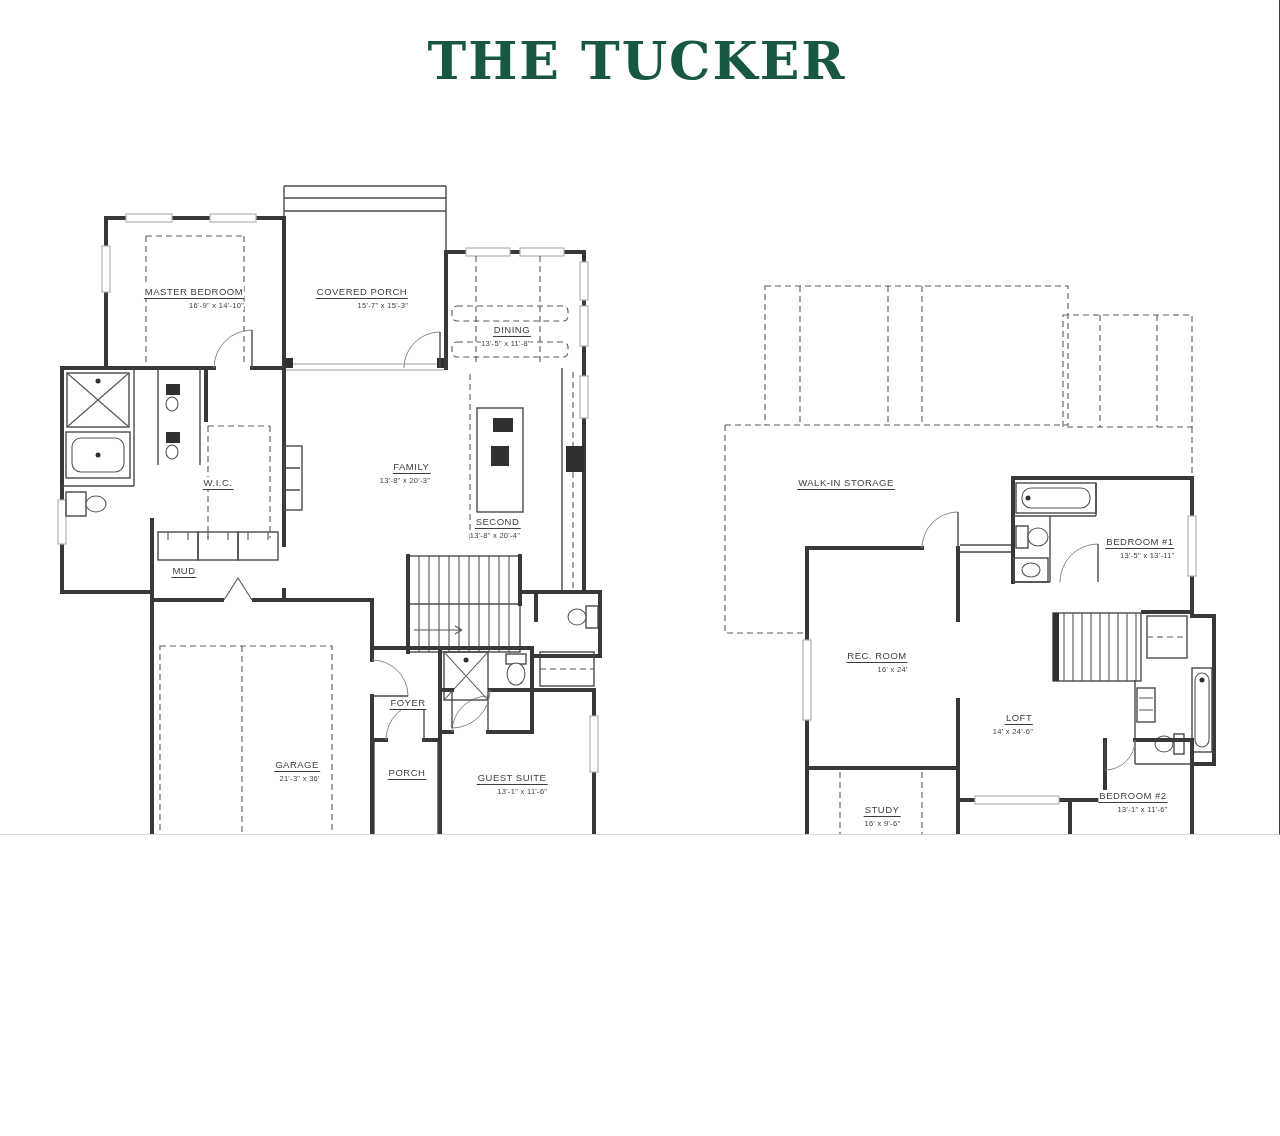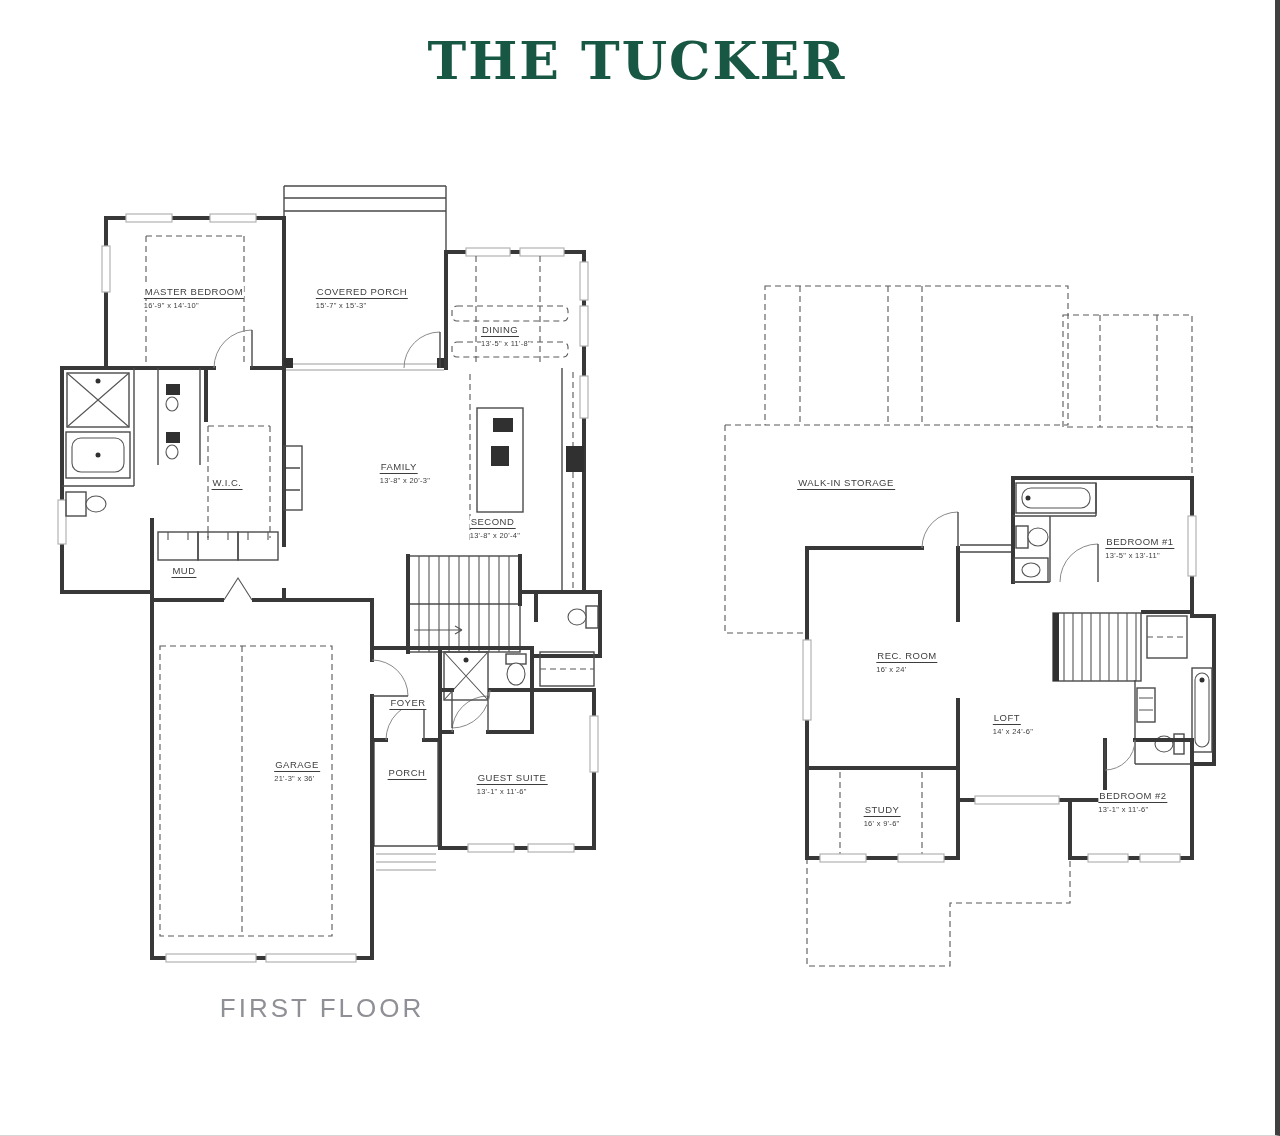--- a/index.html
+++ b/index.html
@@ -1,35 +1,35 @@
 <!DOCTYPE html>
 <html><head>
 <meta charset="utf-8">
 <style>
   html,body{margin:0;padding:0;background:#fff;}
-  #page{position:relative;width:1280px;height:1136px;background:#fff;overflow:hidden;
-        border-right:5px solid #404040;border-bottom:1px solid #d6d6d6;box-sizing:border-box;
+  #page{position:relative;width:1280px;height:835px;background:#fff;overflow:hidden;
+        border-right:1px solid #404040;border-bottom:1px solid #d6d6d6;box-sizing:border-box;
         font-family:"Liberation Sans",sans-serif;}
   #title{position:absolute;left:637px;top:30px;transform:translateX(-50%);
          font-family:"DejaVu Serif",serif;font-weight:700;font-size:52px;
          letter-spacing:2px;color:#175743;white-space:nowrap;}
   svg{position:absolute;left:0;top:0;}
   
   .W{stroke:#383838;stroke-width:4;fill:none;stroke-linecap:square}
   .t{stroke:#4a4a4a;stroke-width:1.4;fill:none}
   .fix{stroke:#555;stroke-width:1.1;fill:none}
   .fixr{stroke:#555;stroke-width:1.1;fill:#fff}
   .arc{stroke:#8a8a8a;stroke-width:1;fill:none}
   .dash{stroke:#585858;stroke-width:1.1;fill:none;stroke-dasharray:6 4}
   .win{fill:#fff;stroke:#b3b3b3;stroke-width:1.2}
   .g{stroke:#9c9c9c;stroke-width:1.2;fill:none}
   .blk{fill:#303030;stroke:none}
   
   .rl{position:absolute;transform:translateX(-50%);display:flex;flex-direction:column;
-      align-items:flex-start;color:#3d3d3f;letter-spacing:.5px;z-index:2;}
+      align-items:flex-end;color:#3d3d3f;letter-spacing:.5px;z-index:2;}
   .rn{font-size:9.5px;border-bottom:1px solid #3d3d3f;padding:0 1px 1px 1px;white-space:nowrap;background:#fff;}
   .rd{font-size:7.5px;margin-top:2px;letter-spacing:.3px;white-space:nowrap;background:#fff;}
   .fc{position:absolute;transform:translateX(-50%);top:993px;font-size:26px;color:#8f9095;
       letter-spacing:3px;white-space:nowrap;}
 </style>
 </head>
 <body>
 
 <div id="page">
 
@@ -273,21 +273,21 @@
     <span class="rd">13'-5" x 11'-8"</span>
   </div>
   <div class="rl" style="left:405px;top:461px">
     <span class="rn">FAMILY</span>
     <span class="rd">13'-8" x 20'-3"</span>
   </div>
   <div class="rl" style="left:495px;top:516px">
     <span class="rn">SECOND</span>
     <span class="rd">13'-8" x 20'-4"</span>
   </div>
-  <div class="rl" style="left:227px;top:477px">
+  <div class="rl" style="left:218px;top:477px">
     <span class="rn">W.I.C.</span>
   </div>
   <div class="rl" style="left:184px;top:565px">
     <span class="rn">MUD</span>
   </div>
   <div class="rl" style="left:297px;top:759px">
     <span class="rn">GARAGE</span>
     <span class="rd">21'-3" x 36'</span>
   </div>
   <div class="rl" style="left:408px;top:697px">
@@ -301,21 +301,21 @@
     <span class="rd">13'-1" x 11'-6"</span>
   </div>
 
   <div class="rl" style="left:846px;top:477px">
     <span class="rn">WALK-IN STORAGE</span>
   </div>
   <div class="rl" style="left:1140px;top:536px">
     <span class="rn">BEDROOM #1</span>
     <span class="rd">13'-5" x 13'-11"</span>
   </div>
-  <div class="rl" style="left:907px;top:650px">
+  <div class="rl" style="left:877px;top:650px">
     <span class="rn">REC. ROOM</span>
     <span class="rd">16' x 24'</span>
   </div>
   <div class="rl" style="left:1013px;top:712px">
     <span class="rn">LOFT</span>
     <span class="rd">14' x 24'-6"</span>
   </div>
   <div class="rl" style="left:882px;top:804px">
     <span class="rn">STUDY</span>
     <span class="rd">16' x 9'-6"</span>

